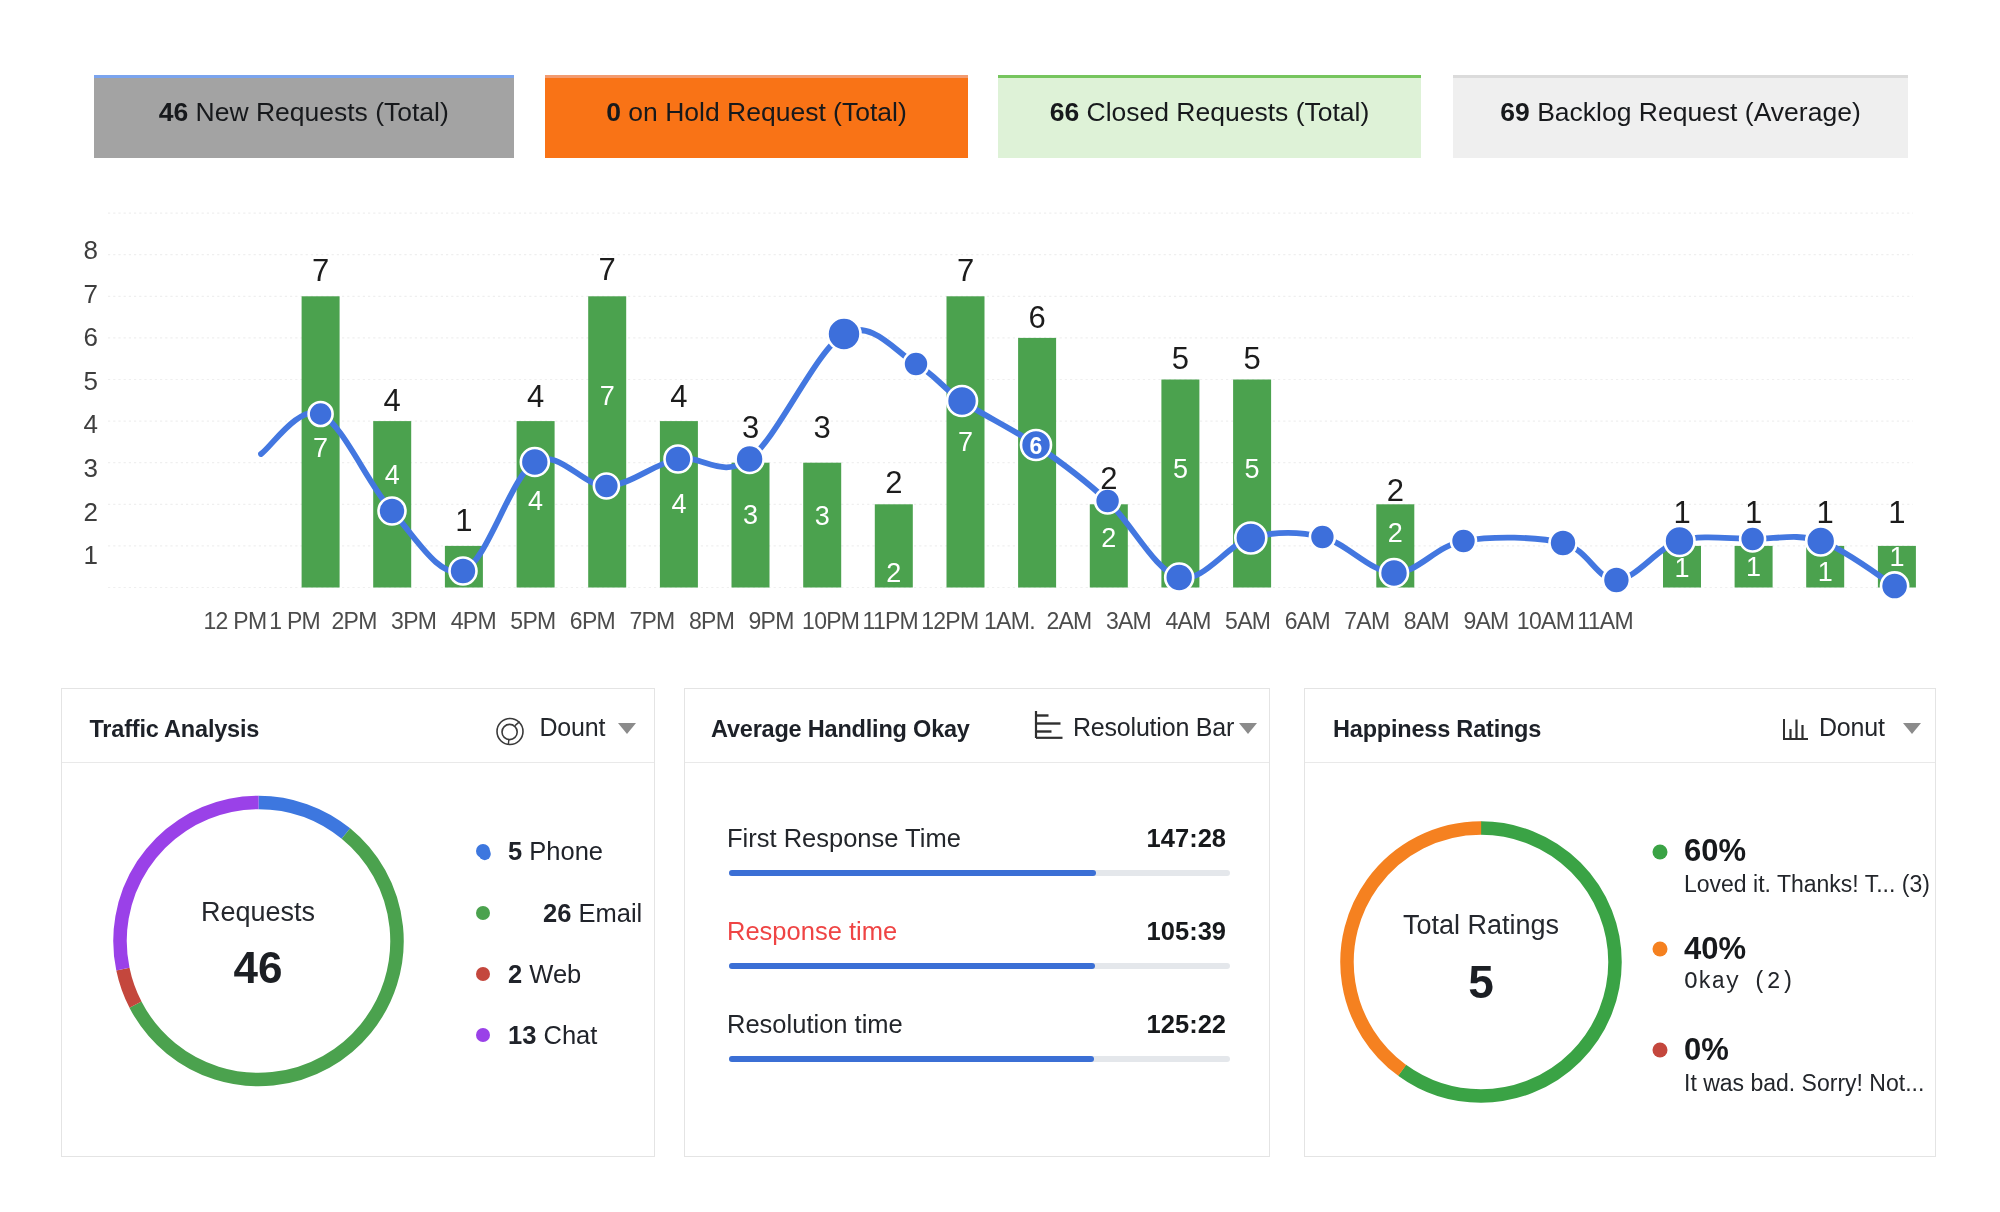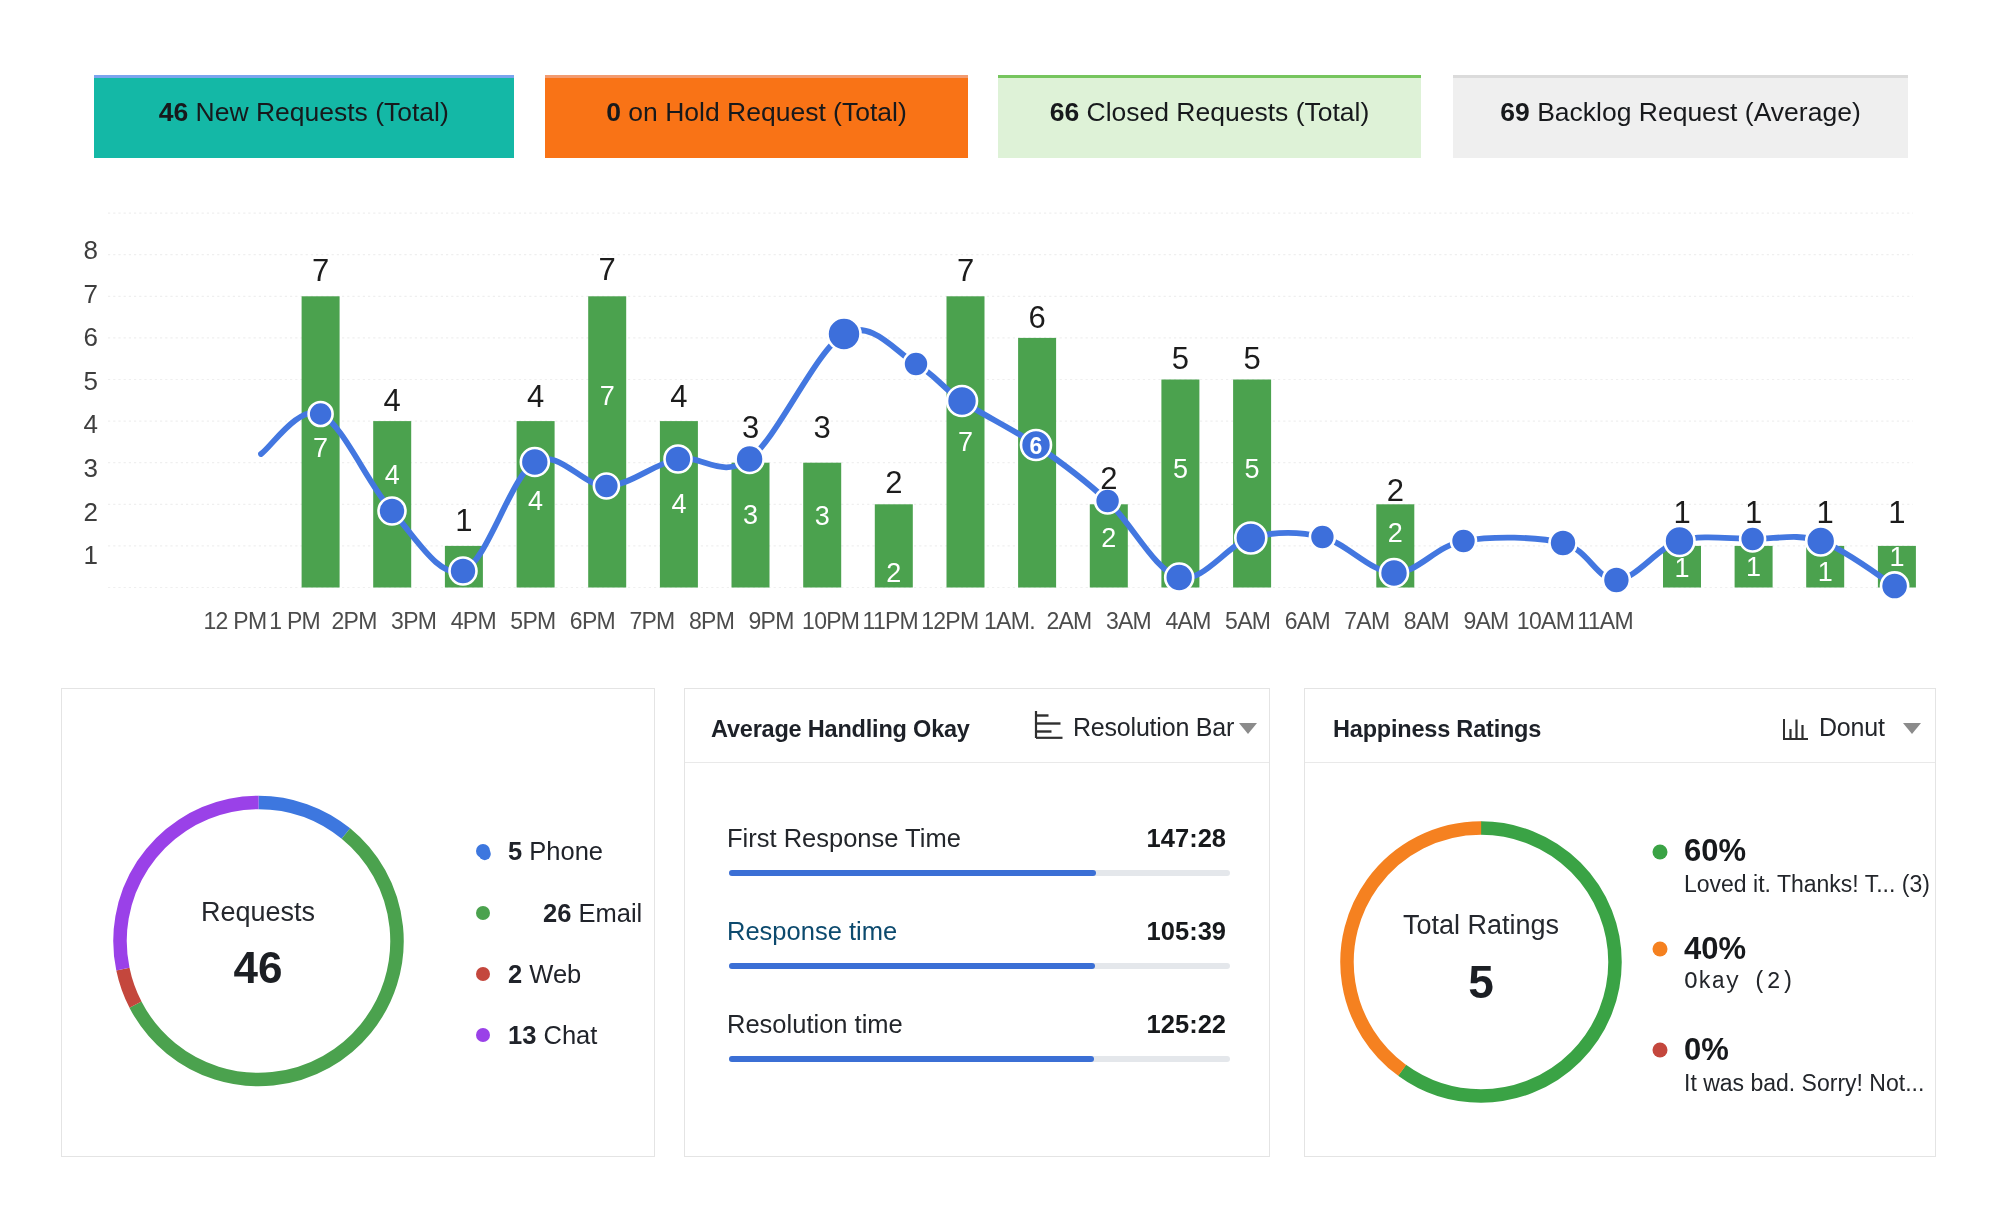--- a/index.html
+++ b/index.html
@@ -14,21 +14,21 @@
   border-bottom:1px solid #e9e9e9; }
 .ctitle { position:absolute; top:27px; font-size:23.5px; font-weight:bold; color:#1d2128; letter-spacing:-0.2px;}
 .csel { position:absolute; top:24px; font-size:25px; color:#23262b; letter-spacing:-0.2px; }
 .arrow { position:absolute; width:0; height:0; border-left:9px solid transparent;
   border-right:9px solid transparent; border-top:11px solid #8b8b8b; }
 .legnum { font-weight:bold; }
 body div { white-space:nowrap; }
 </style></head>
 <body>
 
-<div class="stat" style="left:93.5px; width:420.5px; background:#14b8a6; border-color:#7ba4ee;">
+<div class="stat" style="left:93.5px; width:420.5px; background:#a3a3a3; border-color:#7ba4ee;">
     <span><b>46</b>&nbsp;New Requests (Total)</span>
   </div>
 <div class="stat" style="left:545px; width:423px; background:#f97316; border-color:#f29b70;">
     <span><b>0</b>&nbsp;on Hold Request (Total)</span>
   </div>
 <div class="stat" style="left:998px; width:423px; background:#def2d7; border-color:#76c55e;">
     <span><b>66</b>&nbsp;Closed Requests (Total)</span>
   </div>
 <div class="stat" style="left:1453px; width:455px; background:#efefef; border-color:#dbdbdb;">
     <span><b>69</b>&nbsp;Backlog Request (Average)</span>
@@ -153,20 +153,31 @@
 <text x="1180.4" y="468.5" font-size="27" fill="#ffffff" text-anchor="middle" dominant-baseline="central">5</text>
 <text x="1252.1" y="468.5" font-size="27" fill="#ffffff" text-anchor="middle" dominant-baseline="central">5</text>
 <text x="1395.3" y="532.5" font-size="27" fill="#ffffff" text-anchor="middle" dominant-baseline="central">2</text>
 <text x="1682.0" y="567.6" font-size="27" fill="#ffffff" text-anchor="middle" dominant-baseline="central">1</text>
 <text x="1753.6" y="566.7" font-size="27" fill="#ffffff" text-anchor="middle" dominant-baseline="central">1</text>
 <text x="1825.2" y="571.8" font-size="27" fill="#ffffff" text-anchor="middle" dominant-baseline="central">1</text>
 <text x="1896.9" y="557.0" font-size="27" fill="#ffffff" text-anchor="middle" dominant-baseline="central">1</text>
 </svg>
 
 <div class="card" style="left:60.5px; width:594.5px;">
+  <div class="chead">
+    <div class="ctitle" style="left:28px;">Traffic Analysis</div>
+    <svg style="position:absolute; left:433px; top:28px;" width="30" height="29" viewBox="0 0 30 29">
+      <circle cx="15" cy="14.5" r="13" fill="none" stroke="#3a3a3a" stroke-width="1.6"></circle>
+      <circle cx="14.6" cy="15" r="7.6" fill="none" stroke="#3a3a3a" stroke-width="1.6"></circle>
+      <line x1="20" y1="8.6" x2="24.6" y2="4.6" stroke="#3a3a3a" stroke-width="1.4"></line>
+      <line x1="13.8" y1="22.6" x2="13.4" y2="27.4" stroke="#3a3a3a" stroke-width="1.4"></line>
+    </svg>
+    <div class="csel" style="left:478px;">Dount</div>
+    <div class="arrow" style="left:556px; top:34px;"></div>
+  </div>
   <svg style="position:absolute; left:0; top:0;" width="594" height="468" viewBox="60.5 688 594 468">
     <circle cx="257" cy="940" r="138.5" fill="none" stroke="#3d77df" stroke-width="13.5" stroke-dasharray="94.59 775.63" transform="rotate(-90.00 257 940)"></circle>
 <circle cx="257" cy="940" r="138.5" fill="none" stroke="#4ba24e" stroke-width="13.5" stroke-dasharray="491.86 378.36" transform="rotate(-50.87 257 940)"></circle>
 <circle cx="257" cy="940" r="138.5" fill="none" stroke="#c4473d" stroke-width="13.5" stroke-dasharray="37.84 832.39" transform="rotate(152.61 257 940)"></circle>
 <circle cx="257" cy="940" r="138.5" fill="none" stroke="#9a41e8" stroke-width="13.5" stroke-dasharray="245.93 624.29" transform="rotate(168.26 257 940)"></circle>
   </svg>
   <div style="position:absolute; left:101.5px; top:208px; width:190px; text-align:center; font-size:27px; color:#25282e;">Requests</div>
   <div style="position:absolute; left:101.5px; top:254px; width:190px; text-align:center; font-size:44px; font-weight:bold; color:#1c1f24;">46</div>
   <div style="position:absolute; left:415px; top:148px; font-size:28px; color:#23262b;"><span style="color:#3d77df;">●</span></div>
 </div>
@@ -197,21 +208,21 @@
     <div class="csel" style="left:388px;">Resolution Bar</div>
     <div class="arrow" style="left:554px; top:34px;"></div>
   </div>
 </div>
 <div style="position:absolute; left:0; top:0; width:2000px; height:0;">
   <div style="position:absolute; left:727px; top:824px; font-size:25.5px; color:#23262b;">First Response Time</div>
   <div style="position:absolute; left:1026px; top:824px; width:200px; text-align:right; font-size:25.5px; font-weight:bold; color:#17191c;">147:28</div>
   <div style="position:absolute; left:729px; top:870px; width:501px; height:6px; border-radius:3px; background:#e4e7eb;">
       <div style="width:367px; height:6px; border-radius:3px; background:#3b6fd5;"></div>
     </div>
-  <div style="position:absolute; left:727px; top:917px; font-size:25.5px; color:#0c4a6e;">Response time</div>
+  <div style="position:absolute; left:727px; top:917px; font-size:25.5px; color:#ef4444;">Response time</div>
   <div style="position:absolute; left:1026px; top:917px; width:200px; text-align:right; font-size:25.5px; font-weight:bold; color:#17191c;">105:39</div>
   <div style="position:absolute; left:729px; top:963px; width:501px; height:6px; border-radius:3px; background:#e4e7eb;">
       <div style="width:366px; height:6px; border-radius:3px; background:#3b6fd5;"></div>
     </div>
   <div style="position:absolute; left:727px; top:1010px; font-size:25.5px; color:#23262b;">Resolution time</div>
   <div style="position:absolute; left:1026px; top:1010px; width:200px; text-align:right; font-size:25.5px; font-weight:bold; color:#17191c;">125:22</div>
   <div style="position:absolute; left:729px; top:1056px; width:501px; height:6px; border-radius:3px; background:#e4e7eb;">
       <div style="width:365px; height:6px; border-radius:3px; background:#3b6fd5;"></div>
     </div>
 </div>

